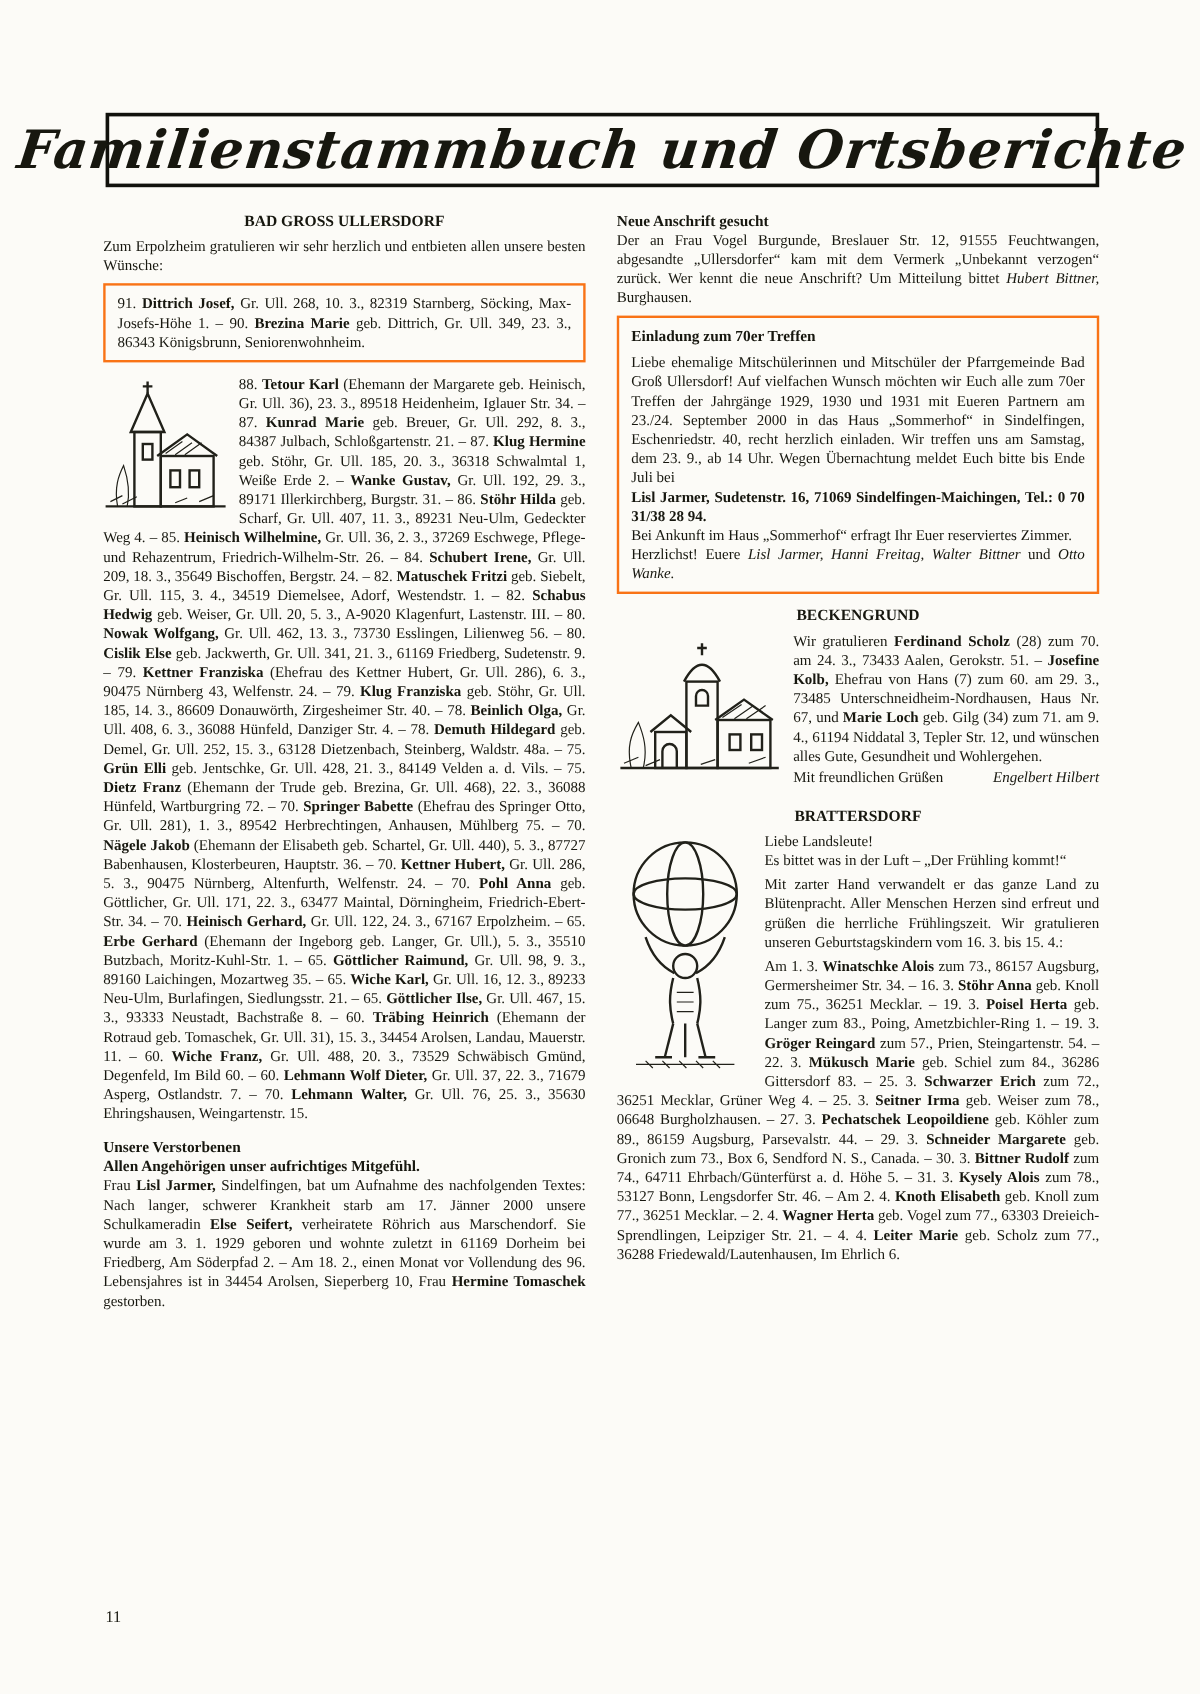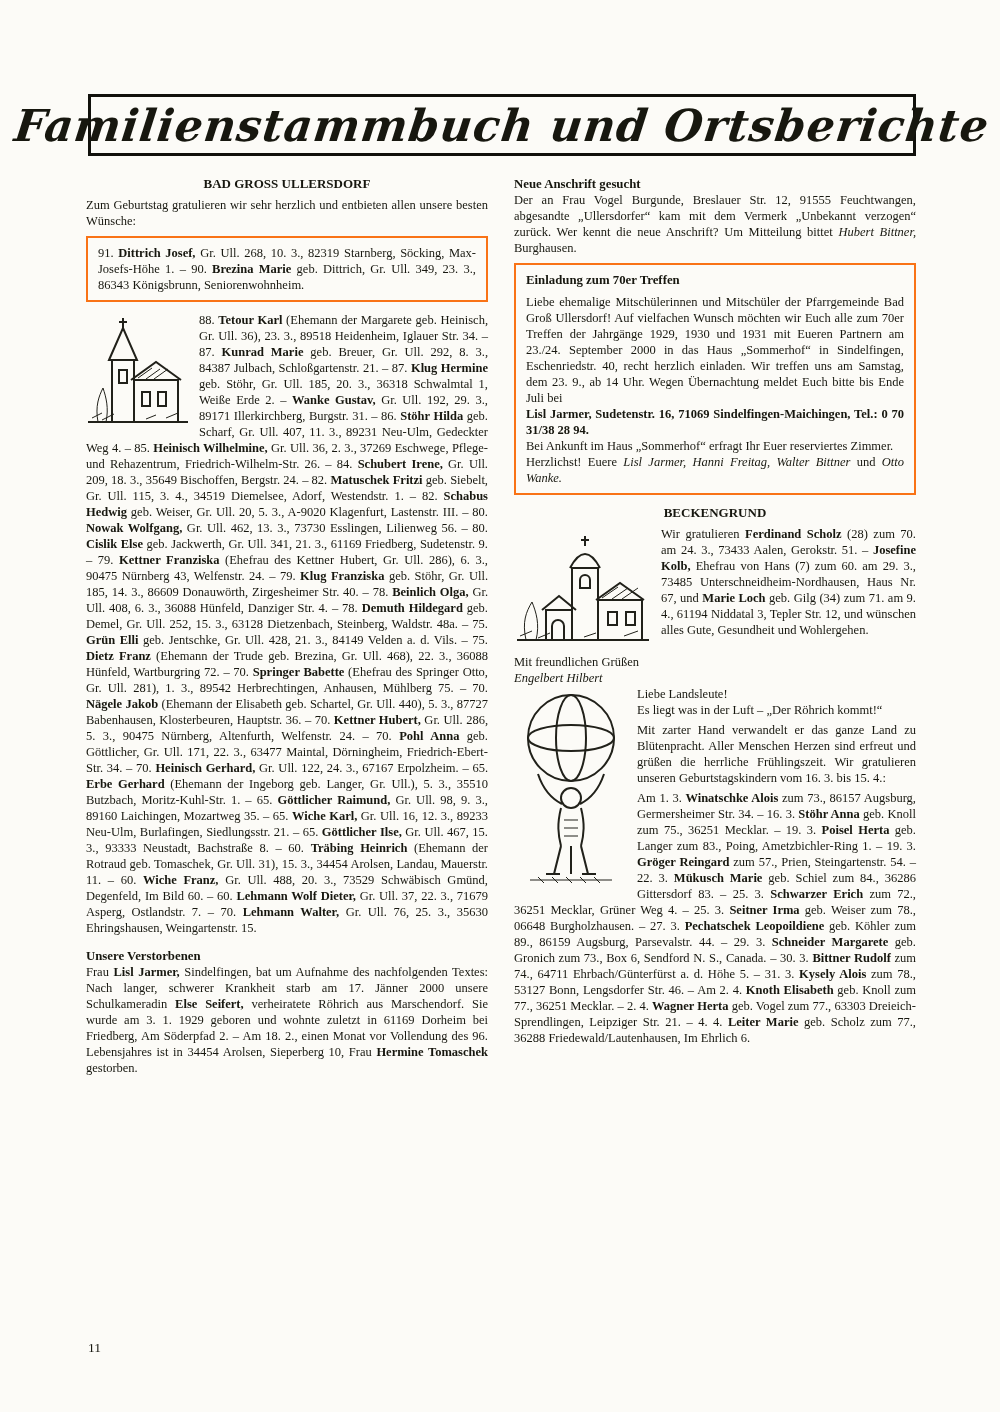--- a/index.html
+++ b/index.html
@@ -27,36 +27,36 @@
 
   .fig { float:left; margin:2px 9px 2px 0; }
   .fig-church { width:104px; height:116px; }
   .fig-chapel { width:138px; height:120px; }
   .fig-atlas  { width:114px; height:198px; }
   .fig path, .fig rect, .fig circle, .fig ellipse, .fig line, .fig polyline, .fig polygon { fill:none; stroke:#21211a; }
   .sw2 { stroke-width:2; } .sw1 { stroke-width:1; }
 
   .main-block { margin-top:5px; }
   .initials { text-align:right; font-style:italic; margin:10px 4px 16px 0; }
-  .row-between { display:flex; justify-content:space-between; margin-top:16px;flex-direction:column; }
+  .row-between { display:flex; justify-content:space-between; margin-top:2px; }
   .deaths-head { margin-top:12px; }
   .page-number { position:absolute; left:88px; top:1340px; font-size:13.5px; }
 </style>
 </head>
 <body>
 
 <div class="page">
 
   <header class="masthead">
     <span class="masthead-title">Familienstammbuch und Ortsberichte</span>
   </header>
 
   <div class="col col-left">
     <div class="h-center">BAD GROSS ULLERSDORF</div>
-    <p class="para">Zum Geburtstag gratulieren wir sehr herzlich und entbieten allen unsere besten Wünsche:</p>
+    <p class="para">Zum Erpolzheim gratulieren wir sehr herzlich und entbieten allen unsere besten Wünsche:</p>
 
     <div class="box">
       <p class="para"><span>91. </span><span class="b">Dittrich Josef,</span><span> Gr. Ull. 268, 10. 3., 82319 Starnberg, Söcking, Max-Josefs-Höhe 1. – 90. </span><span class="b">Brezina Marie</span><span> geb. Dittrich, Gr. Ull. 349, 23. 3., 86343 Königsbrunn, Seniorenwohnheim.</span></p>
     </div>
 
     <div class="para main-block">
       <svg class="fig fig-church" viewBox="0 0 104 116" aria-hidden="true">
         <g class="sw2">
           <line x1="2" y1="108" x2="102" y2="108"></line>
           <rect x="26" y="46" width="22" height="62"></rect>
@@ -71,20 +71,21 @@
         </g>
         <g class="sw1">
           <path d="M12,108 c-3,-16 1,-26 5,-34 c3,9 6,20 3,34"></path>
           <path d="M52,64 l14,-10 M60,65 l14,-10 M68,65 l14,-10"></path>
           <path d="M6,104 l10,-5 M16,106 l12,-6 M80,104 l12,-5 M60,105 l10,-4"></path>
         </g>
       </svg>
     <span>88. </span><span class="b">Tetour Karl</span><span> (Ehemann der Margarete geb. Heinisch, Gr. Ull. 36), 23. 3., 89518 Heidenheim, Iglauer Str. 34. – 87. </span><span class="b">Kunrad Marie</span><span> geb. Breuer, Gr. Ull. 292, 8. 3., 84387 Julbach, Schloßgartenstr. 21. – 87. </span><span class="b">Klug Hermine</span><span> geb. Stöhr, Gr. Ull. 185, 20. 3., 36318 Schwalmtal 1, Weiße Erde 2. – </span><span class="b">Wanke Gustav,</span><span> Gr. Ull. 192, 29. 3., 89171 Illerkirchberg, Burgstr. 31. – 86. </span><span class="b">Stöhr Hilda</span><span> geb. Scharf, Gr. Ull. 407, 11. 3., 89231 Neu-Ulm, Gedeckter Weg 4. – 85. </span><span class="b">Heinisch Wilhelmine,</span><span> Gr. Ull. 36, 2. 3., 37269 Eschwege, Pflege- und Rehazentrum, Friedrich-Wilhelm-Str. 26. – 84. </span><span class="b">Schubert Irene,</span><span> Gr. Ull. 209, 18. 3., 35649 Bischoffen, Bergstr. 24. – 82. </span><span class="b">Matuschek Fritzi</span><span> geb. Siebelt, Gr. Ull. 115, 3. 4., 34519 Diemelsee, Adorf, Westendstr. 1. – 82. </span><span class="b">Schabus Hedwig</span><span> geb. Weiser, Gr. Ull. 20, 5. 3., A-9020 Klagenfurt, Lastenstr. III. – 80. </span><span class="b">Nowak Wolfgang,</span><span> Gr. Ull. 462, 13. 3., 73730 Esslingen, Lilienweg 56. – 80. </span><span class="b">Cislik Else</span><span> geb. Jackwerth, Gr. Ull. 341, 21. 3., 61169 Friedberg, Sudetenstr. 9. – 79. </span><span class="b">Kettner Franziska</span><span> (Ehefrau des Kettner Hubert, Gr. Ull. 286), 6. 3., 90475 Nürnberg 43, Welfenstr. 24. – 79. </span><span class="b">Klug Franziska</span><span> geb. Stöhr, Gr. Ull. 185, 14. 3., 86609 Donauwörth, Zirgesheimer Str. 40. – 78. </span><span class="b">Beinlich Olga,</span><span> Gr. Ull. 408, 6. 3., 36088 Hünfeld, Danziger Str. 4. – 78. </span><span class="b">Demuth Hildegard</span><span> geb. Demel, Gr. Ull. 252, 15. 3., 63128 Dietzenbach, Steinberg, Waldstr. 48a. – 75. </span><span class="b">Grün Elli</span><span> geb. Jentschke, Gr. Ull. 428, 21. 3., 84149 Velden a. d. Vils. – 75. </span><span class="b">Dietz Franz</span><span> (Ehemann der Trude geb. Brezina, Gr. Ull. 468), 22. 3., 36088 Hünfeld, Wartburgring 72. – 70. </span><span class="b">Springer Babette</span><span> (Ehefrau des Springer Otto, Gr. Ull. 281), 1. 3., 89542 Herbrechtingen, Anhausen, Mühlberg 75. – 70. </span><span class="b">Nägele Jakob</span><span> (Ehemann der Elisabeth geb. Schartel, Gr. Ull. 440), 5. 3., 87727 Babenhausen, Klosterbeuren, Hauptstr. 36. – 70. </span><span class="b">Kettner Hubert,</span><span> Gr. Ull. 286, 5. 3., 90475 Nürnberg, Altenfurth, Welfenstr. 24. – 70. </span><span class="b">Pohl Anna</span><span> geb. Göttlicher, Gr. Ull. 171, 22. 3., 63477 Maintal, Dörningheim, Friedrich-Ebert-Str. 34. – 70. </span><span class="b">Heinisch Gerhard,</span><span> Gr. Ull. 122, 24. 3., 67167 Erpolzheim. – 65. </span><span class="b">Erbe Gerhard</span><span> (Ehemann der Ingeborg geb. Langer, Gr. Ull.), 5. 3., 35510 Butzbach, Moritz-Kuhl-Str. 1. – 65. </span><span class="b">Göttlicher Raimund,</span><span> Gr. Ull. 98, 9. 3., 89160 Laichingen, Mozartweg 35. – 65. </span><span class="b">Wiche Karl,</span><span> Gr. Ull. 16, 12. 3., 89233 Neu-Ulm, Burlafingen, Siedlungsstr. 21. – 65. </span><span class="b">Göttlicher Ilse,</span><span> Gr. Ull. 467, 15. 3., 93333 Neustadt, Bachstraße 8. – 60. </span><span class="b">Träbing Heinrich</span><span> (Ehemann der Rotraud geb. Tomaschek, Gr. Ull. 31), 15. 3., 34454 Arolsen, Landau, Mauerstr. 11. – 60. </span><span class="b">Wiche Franz,</span><span> Gr. Ull. 488, 20. 3., 73529 Schwäbisch Gmünd, Degenfeld, Im Bild 60. – 60. </span><span class="b">Lehmann Wolf Dieter,</span><span> Gr. Ull. 37, 22. 3., 71679 Asperg, Ostlandstr. 7. – 70. </span><span class="b">Lehmann Walter,</span><span> Gr. Ull. 76, 25. 3., 35630 Ehringshausen, Weingartenstr. 15.</span></div>
 
     <div class="h-left deaths-head">Unsere Verstorbenen</div>
+    <div class="h-left">Allen Angehörigen unser aufrichtiges Mitgefühl.</div>
     <p class="para"><span>Frau </span><span class="b">Lisl Jarmer,</span><span> Sindelfingen, bat um Aufnahme des nachfolgenden Textes: Nach langer, schwerer Krankheit starb am 17. Jänner 2000 unsere Schulkameradin </span><span class="b">Else Seifert,</span><span> verheiratete Röhrich aus Marschendorf. Sie wurde am 3. 1. 1929 geboren und wohnte zuletzt in 61169 Dorheim bei Friedberg, Am Söderpfad 2. – Am 18. 2., einen Monat vor Vollendung des 96. Lebensjahres ist in 34454 Arolsen, Sieperberg 10, Frau </span><span class="b">Hermine Tomaschek</span><span> gestorben.</span></p>
   </div>
 
   <div class="col col-right">
     <div class="h-left">Neue Anschrift gesucht</div>
     <p class="para"><span>Der an Frau Vogel Burgunde, Breslauer Str. 12, 91555 Feuchtwangen, abgesandte „Ullersdorfer“ kam mit dem Vermerk „Unbekannt verzogen“ zurück. Wer kennt die neue Anschrift? Um Mitteilung bittet </span><span class="i">Hubert Bittner,</span><span> Burghausen.</span></p>
 
     <div class="box">
       <div class="h-left">Einladung zum 70er Treffen</div>
       <p class="para">Liebe ehemalige Mitschülerinnen und Mitschüler der Pfarrgemeinde Bad Groß Ullersdorf! Auf vielfachen Wunsch möchten wir Euch alle zum 70er Treffen der Jahrgänge 1929, 1930 und 1931 mit Eueren Partnern am 23./24. September 2000 in das Haus „Sommerhof“ in Sindelfingen, Eschenriedstr. 40, recht herzlich einladen. Wir treffen uns am Samstag, dem 23. 9., ab 14 Uhr. Wegen Übernachtung meldet Euch bitte bis Ende Juli bei</p>
@@ -117,20 +118,21 @@
           <path d="M88,70 l16,-11 M98,71 l16,-11 M108,71 l16,-11"></path>
           <path d="M6,108 l12,-5 M24,110 l12,-5 M70,109 l12,-4 M110,108 l14,-5"></path>
         </g>
       </svg>
     <span>Wir gratulieren </span><span class="b">Ferdinand Scholz</span><span> (28) zum 70. am 24. 3., 73433 Aalen, Gerokstr. 51. – </span><span class="b">Josefine Kolb,</span><span> Ehefrau von Hans (7) zum 60. am 29. 3., 73485 Unterschneidheim-Nordhausen, Haus Nr. 67, und </span><span class="b">Marie Loch</span><span> geb. Gilg (34) zum 71. am 9. 4., 61194 Niddatal 3, Tepler Str. 12, und wünschen alles Gute, Gesundheit und Wohlergehen.</span></div>
     <div class="row-between">
       <span>Mit freundlichen Grüßen</span>
       <span class="i">Engelbert Hilbert</span>
     </div>
 
+    <div class="h-center spaced">BRATTERSDORF</div>
     <div>
       <svg class="fig fig-atlas" viewBox="0 0 114 198" aria-hidden="true">
         <g class="sw2">
           <circle cx="57" cy="50" r="43"></circle>
           <ellipse cx="57" cy="50" rx="43" ry="13"></ellipse>
           <ellipse cx="57" cy="50" rx="15" ry="43"></ellipse>
           <circle cx="57" cy="110" r="10"></circle>
           <path d="M48,116 C36,110 28,98 24,86"></path>
           <path d="M66,116 C78,110 86,98 90,86"></path>
           <path d="M47,120 c-4,16 -3,26 0,38"></path>
@@ -140,20 +142,20 @@
           <path d="M67,158 c3,12 5,20 7,28"></path>
           <line x1="32" y1="186" x2="46" y2="186"></line>
           <line x1="68" y1="186" x2="82" y2="186"></line>
         </g>
         <g class="sw1">
           <path d="M16,192 h82 M24,189 l6,6 M38,189 l6,6 M52,189 l6,6 M66,189 l6,6 M80,189 l6,6"></path>
           <path d="M50,132 h14 M50,140 h14 M50,148 h14"></path>
         </g>
       </svg>
       <p class="para">Liebe Landsleute!</p>
-      <p class="para">Es liegt was in der Luft – „Der Röhrich kommt!“</p>
+      <p class="para">Es bittet was in der Luft – „Der Frühling kommt!“</p>
       <p class="para gap">Mit zarter Hand verwandelt er das ganze Land zu Blütenpracht. Aller Menschen Herzen sind erfreut und grüßen die herrliche Frühlingszeit. Wir gratulieren unseren Geburtstagskindern vom 16. 3. bis 15. 4.:</p>
       <p class="para gap"><span>Am 1. 3. </span><span class="b">Winatschke Alois</span><span> zum 73., 86157 Augsburg, Germersheimer Str. 34. – 16. 3. </span><span class="b">Stöhr Anna</span><span> geb. Knoll zum 75., 36251 Mecklar. – 19. 3. </span><span class="b">Poisel Herta</span><span> geb. Langer zum 83., Poing, Ametzbichler-Ring 1. – 19. 3. </span><span class="b">Gröger Reingard</span><span> zum 57., Prien, Steingartenstr. 54. – 22. 3. </span><span class="b">Mükusch Marie</span><span> geb. Schiel zum 84., 36286 Gittersdorf 83. – 25. 3. </span><span class="b">Schwarzer Erich</span><span> zum 72., 36251 Mecklar, Grüner Weg 4. – 25. 3. </span><span class="b">Seitner Irma</span><span> geb. Weiser zum 78., 06648 Burgholzhausen. – 27. 3. </span><span class="b">Pechatschek Leopoildiene</span><span> geb. Köhler zum 89., 86159 Augsburg, Parsevalstr. 44. – 29. 3. </span><span class="b">Schneider Margarete</span><span> geb. Gronich zum 73., Box 6, Sendford N. S., Canada. – 30. 3. </span><span class="b">Bittner Rudolf</span><span> zum 74., 64711 Ehrbach/Günterfürst a. d. Höhe 5. – 31. 3. </span><span class="b">Kysely Alois</span><span> zum 78., 53127 Bonn, Lengsdorfer Str. 46. – Am 2. 4. </span><span class="b">Knoth Elisabeth</span><span> geb. Knoll zum 77., 36251 Mecklar. – 2. 4. </span><span class="b">Wagner Herta</span><span> geb. Vogel zum 77., 63303 Dreieich-Sprendlingen, Leipziger Str. 21. – 4. 4. </span><span class="b">Leiter Marie</span><span> geb. Scholz zum 77., 36288 Friedewald/Lautenhausen, Im Ehrlich 6.</span></p>
     </div>
   </div>
 
   <div class="page-number">11</div>
 </div>
 
 </body></html>

